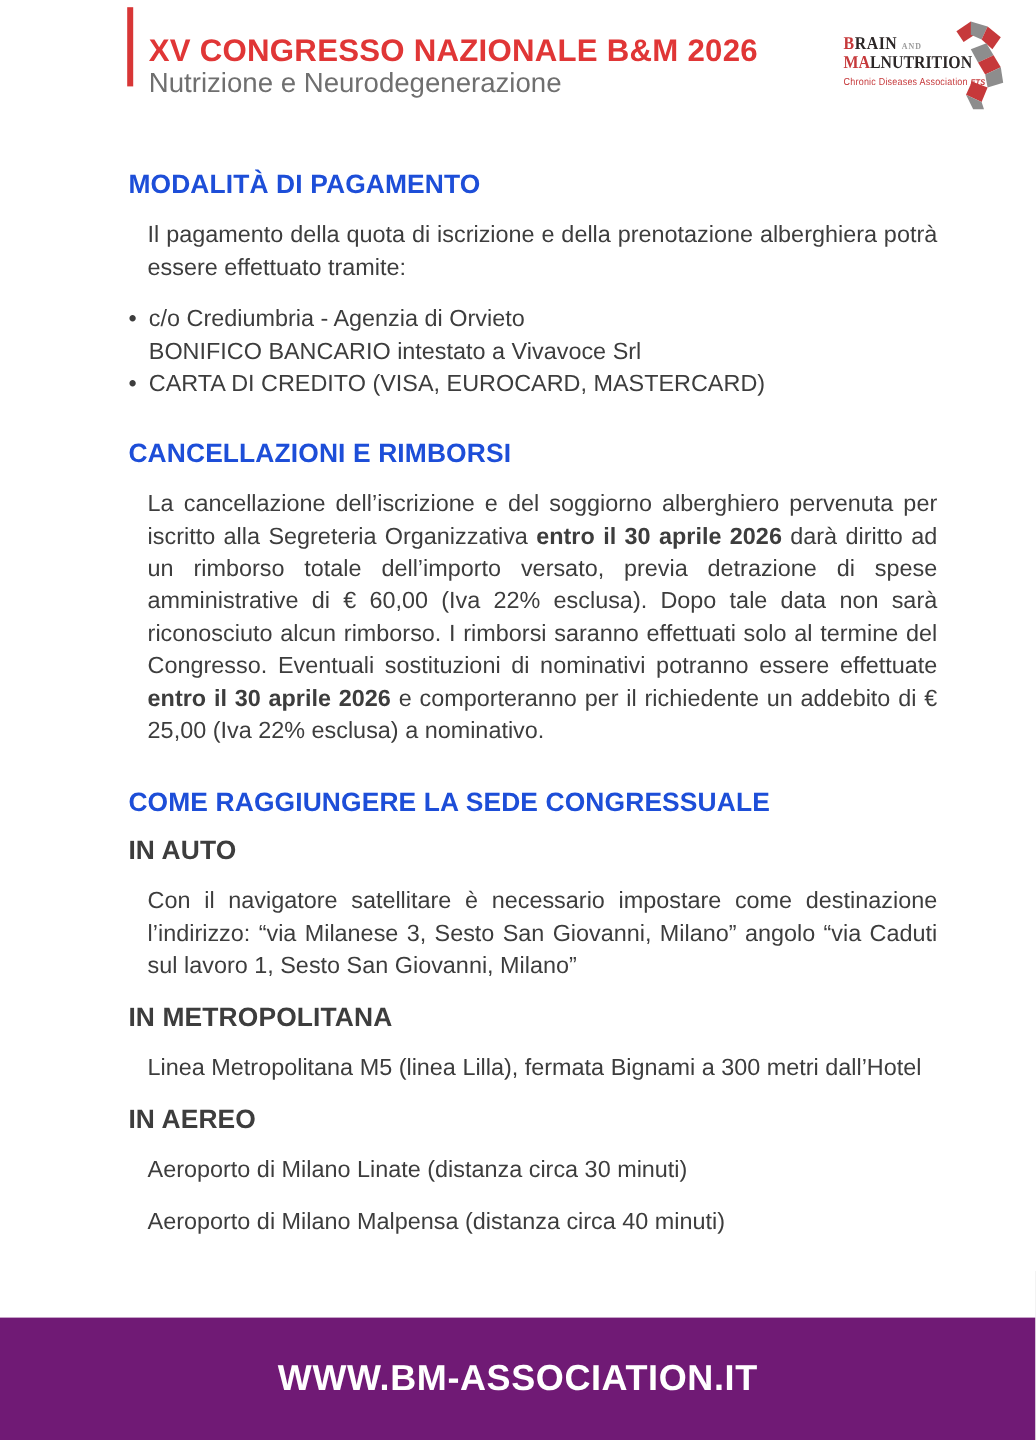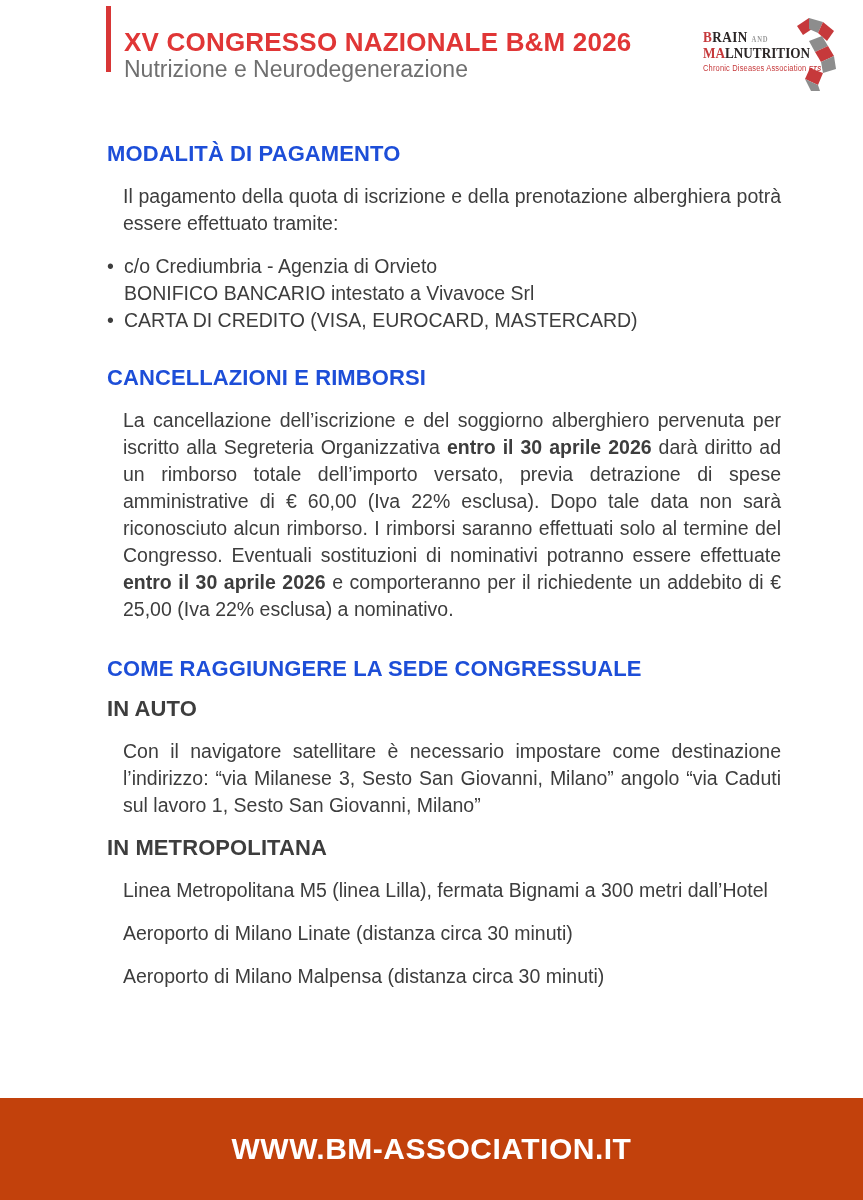--- a/index.html
+++ b/index.html
@@ -68,21 +68,21 @@
   .bullet-item{display:flex;}
   .bullet-dot{
     width:17px;flex:0 0 17px;
     font-size:19.5px;line-height:27px;
   }
   .bullet-lines{flex:1;}
   b,.bold{font-weight:700;}
   
   .footer{
     position:absolute;left:0;bottom:0;width:863px;height:102px;
-    background:#c2410c;
+    background:#701a75;
     display:flex;align-items:center;justify-content:center;
   }
   .footer-url{
     color:#ffffff;font-size:30px;font-weight:700;
     letter-spacing:.5px;
   }
 </style>
 </head>
 <body>
 
@@ -133,22 +133,23 @@
     <p class="body just"><span>La cancellazione dell’iscrizione e del soggiorno alberghiero pervenuta per iscritto alla Segreteria Organizzativa </span><span class="bold">entro il 30 aprile 2026</span><span> darà diritto ad un rimborso totale dell’importo versato, previa detrazione di spese amministrative di € 60,00 (Iva 22% esclusa). Dopo tale data non sarà riconosciuto alcun rimborso. I rimborsi saranno effettuati solo al termine del Congresso. Eventuali sostituzioni di nominativi potranno essere effettuate </span><span class="bold">entro il 30 aprile 2026</span><span> e comporteranno per il richiedente un addebito di € 25,00 (Iva 22% esclusa) a nominativo.</span></p>
 
     <h2 class="red-heading mt-venue">COME RAGGIUNGERE LA SEDE CONGRESSUALE</h2>
 
     <h3 class="dark-heading mt-sub">IN AUTO</h3>
     <p class="body just">Con il navigatore satellitare è necessario impostare come destinazione l’indirizzo: “via Milanese 3, Sesto San Giovanni, Milano” angolo “via Caduti sul lavoro 1, Sesto San Giovanni, Milano”</p>
 
     <h3 class="dark-heading mt-sub">IN METROPOLITANA</h3>
     <p class="body just">Linea Metropolitana M5 (linea Lilla), fermata Bignami a 300 metri dall’Hotel</p>
 
+    <h3 class="dark-heading mt-sub">IN AEREO</h3>
     <p class="body">Aeroporto di Milano Linate (distanza circa 30 minuti)</p>
-    <p class="body">Aeroporto di Milano Malpensa (distanza circa 30 minuti)</p>
+    <p class="body">Aeroporto di Milano Malpensa (distanza circa 40 minuti)</p>
 
   </div>
 
   <div class="footer">
     <span class="footer-url">WWW.BM-ASSOCIATION.IT</span>
   </div>
 
 </div>
 
 </body></html>

